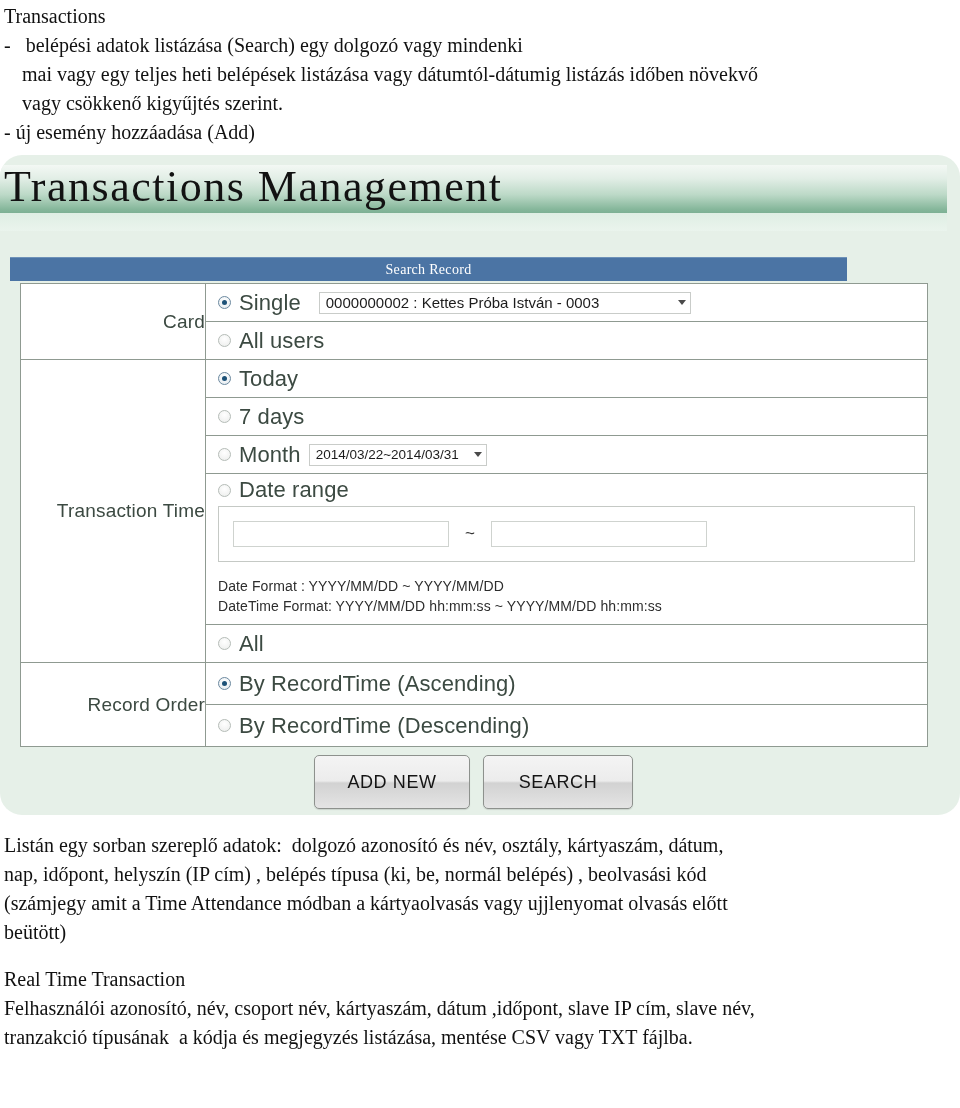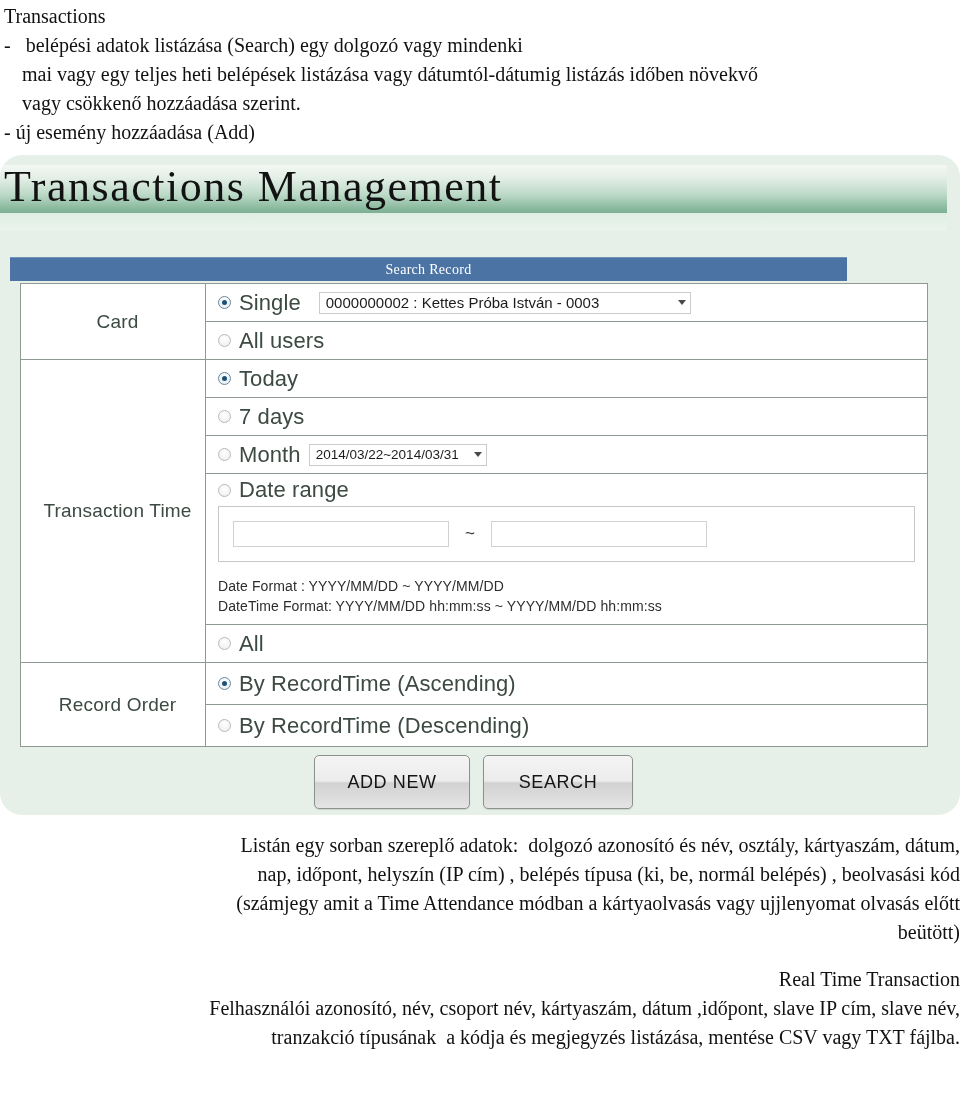--- a/index.html
+++ b/index.html
@@ -89,21 +89,21 @@
     table-layout: fixed;
   }
   .ftable td {
     border: 1px solid #8f9a91;
     background: #fff;
     padding: 0;
     vertical-align: middle;
   }
   .lbl-cell {
     width: 185px;
-    text-align: center;
+    text-align: right;
     padding-left: 9px !important;
     font-family: "Liberation Sans", sans-serif;
     font-size: 19px;
     color: #3c4a42;
     letter-spacing: 0.2px;
   }
   .opt-cell {
     padding: 0 0 0 10px !important;
     height: 38px;
   }
@@ -234,32 +234,31 @@
   
   .prose-bottom {
     padding: 16px 0 0 4px;
   }
   .prose-bottom .line {
     font-family: "Liberation Serif", serif;
     font-size: 20px;
     line-height: 29px;
     color: #111;
     white-space: pre;
-    text-align: right;
   }
   .prose-bottom .gap { height: 18px; }
 </style>
 </head>
 <body>
 
 <div class="prose-top">
   <div class="line l0">Transactions</div>
   <div class="line l1">-   belépési adatok listázása (Search) egy dolgozó vagy mindenki</div>
   <div class="line l2">mai vagy egy teljes heti belépések listázása vagy dátumtól-dátumig listázás időben növekvő</div>
-  <div class="line l3">vagy csökkenő hozzáadása szerint.</div>
+  <div class="line l3">vagy csökkenő kigyűjtés szerint.</div>
   <div class="line l4">- új esemény hozzáadása (Add)</div>
 </div>
 
 <div class="shot">
 
   <div class="shot-title-band"></div>
   <div class="shot-title-band2"></div>
   <div class="shot-title-text">Transactions Management</div>
 
   <div class="search-record-bar">Search Record</div>

